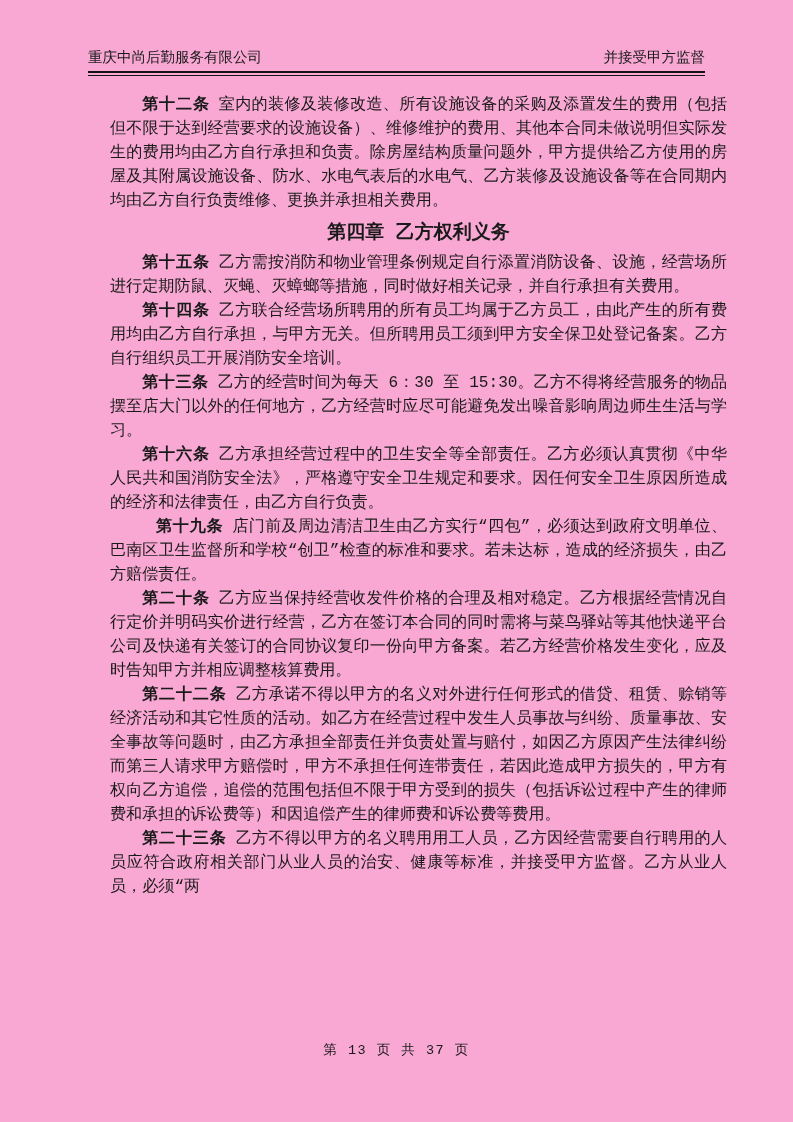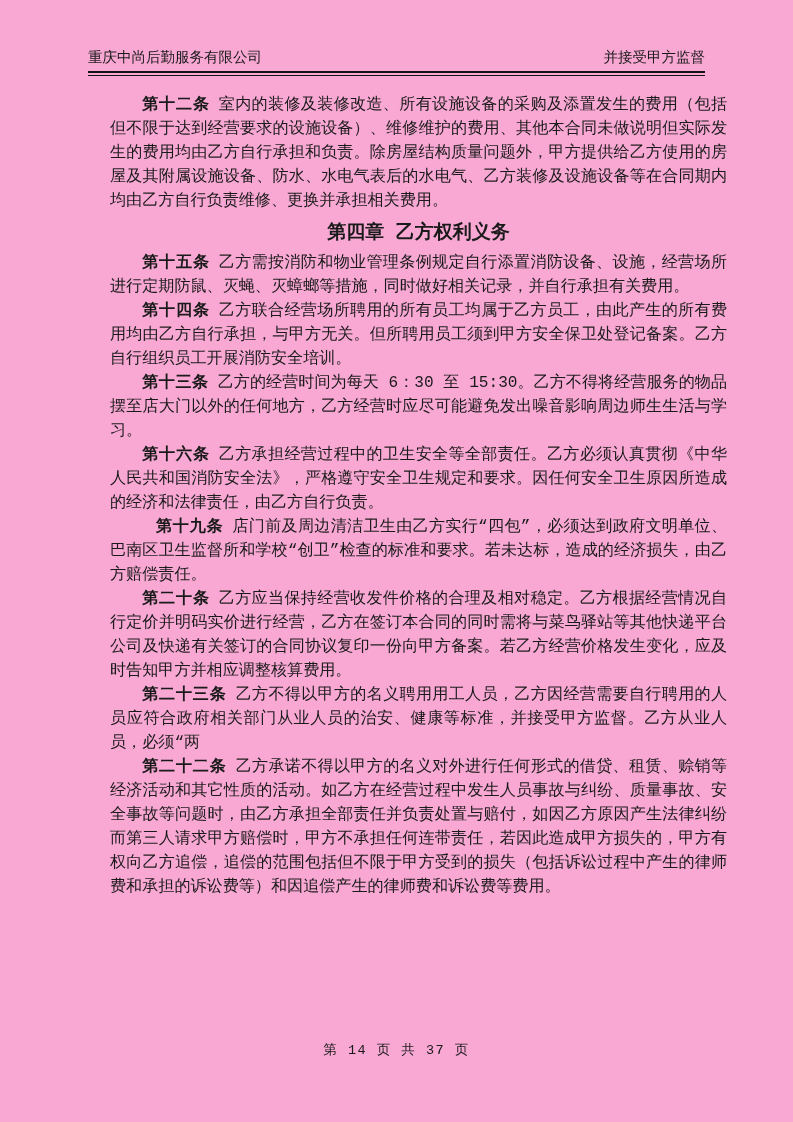--- a/index.html
+++ b/index.html
@@ -84,19 +84,19 @@
   <div class="header-rule"></div>
   <div class="doc-body" id="doc-body">
       <p class="clause"><b class="clause-label">第十二条</b><span>室内的装修及装修改造、所有设施设备的采购及添置发生的费用（包括但不限于达到经营要求的设施设备）、维修维护的费用、其他本合同未做说明但实际发生的费用均由乙方自行承担和负责。除房屋结构质量问题外，甲方提供给乙方使用的房屋及其附属设施设备、防水、水电气表后的水电气、乙方装修及设施设备等在合同期内均由乙方自行负责维修、更换并承担相关费用。</span></p>
       <h2 class="chapter">第四章 乙方权利义务</h2>
       <p class="clause"><b class="clause-label">第十五条</b><span>乙方需按消防和物业管理条例规定自行添置消防设备、设施，经营场所进行定期防鼠、灭蝇、灭蟑螂等措施，同时做好相关记录，并自行承担有关费用。</span></p>
       <p class="clause"><b class="clause-label">第十四条</b><span>乙方联合经营场所聘用的所有员工均属于乙方员工，由此产生的所有费用均由乙方自行承担，与甲方无关。但所聘用员工须到甲方安全保卫处登记备案。乙方自行组织员工开展消防安全培训。</span></p>
       <p class="clause"><b class="clause-label">第十三条</b><span>乙方的经营时间为每天 6：30 至 15:30。乙方不得将经营服务的物品摆至店大门以外的任何地方，乙方经营时应尽可能避免发出噪音影响周边师生生活与学习。</span></p>
       <p class="clause"><b class="clause-label">第十六条</b><span>乙方承担经营过程中的卫生安全等全部责任。乙方必须认真贯彻《中华人民共和国消防安全法》，严格遵守安全卫生规定和要求。因任何安全卫生原因所造成的经济和法律责任，由乙方自行负责。</span></p>
       <p class="clause"><b class="clause-label">第十九条</b><span>店门前及周边清洁卫生由乙方实行“四包”，必须达到政府文明单位、巴南区卫生监督所和学校“创卫”检查的标准和要求。若未达标，造成的经济损失，由乙方赔偿责任。</span></p>
       <p class="clause"><b class="clause-label">第二十条</b><span>乙方应当保持经营收发件价格的合理及相对稳定。乙方根据经营情况自行定价并明码实价进行经营，乙方在签订本合同的同时需将与菜鸟驿站等其他快递平台公司及快递有关签订的合同协议复印一份向甲方备案。若乙方经营价格发生变化，应及时告知甲方并相应调整核算费用。</span></p>
+      <p class="clause"><b class="clause-label">第二十二条</b><span>乙方承诺不得以甲方的名义对外进行任何形式的借贷、租赁、赊销等经济活动和其它性质的活动。如乙方在经营过程中发生人员事故与纠纷、质量事故、安全事故等问题时，由乙方承担全部责任并负责处置与赔付，如因乙方原因产生法律纠纷而第三人请求甲方赔偿时，甲方不承担任何连带责任，若因此造成甲方损失的，甲方有权向乙方追偿，追偿的范围包括但不限于甲方受到的损失（包括诉讼过程中产生的律师费和承担的诉讼费等）和因追偿产生的律师费和诉讼费等费用。</span></p>
       <p class="clause"><b class="clause-label">第二十三条</b><span>乙方不得以甲方的名义聘用用工人员，乙方因经营需要自行聘用的人员应符合政府相关部门从业人员的治安、健康等标准，并接受甲方监督。乙方从业人员，必须“两</span></p>
-      <p class="clause"><b class="clause-label">第二十二条</b><span>乙方承诺不得以甲方的名义对外进行任何形式的借贷、租赁、赊销等经济活动和其它性质的活动。如乙方在经营过程中发生人员事故与纠纷、质量事故、安全事故等问题时，由乙方承担全部责任并负责处置与赔付，如因乙方原因产生法律纠纷而第三人请求甲方赔偿时，甲方不承担任何连带责任，若因此造成甲方损失的，甲方有权向乙方追偿，追偿的范围包括但不限于甲方受到的损失（包括诉讼过程中产生的律师费和承担的诉讼费等）和因追偿产生的律师费和诉讼费等费用。</span></p>
     </div>
   <div class="footer">
-    <span>第 14 页 共 37 页</span>
+    <span>第 13 页 共 37 页</span>
   </div>
 </div>
 
 </body></html>

